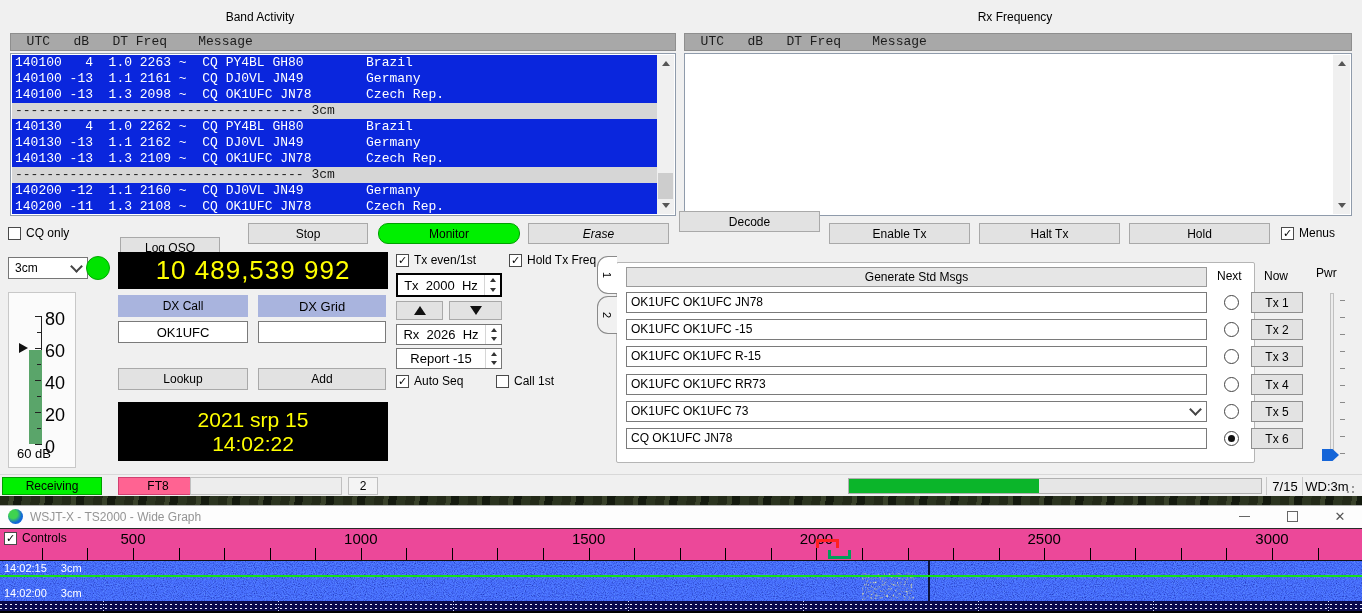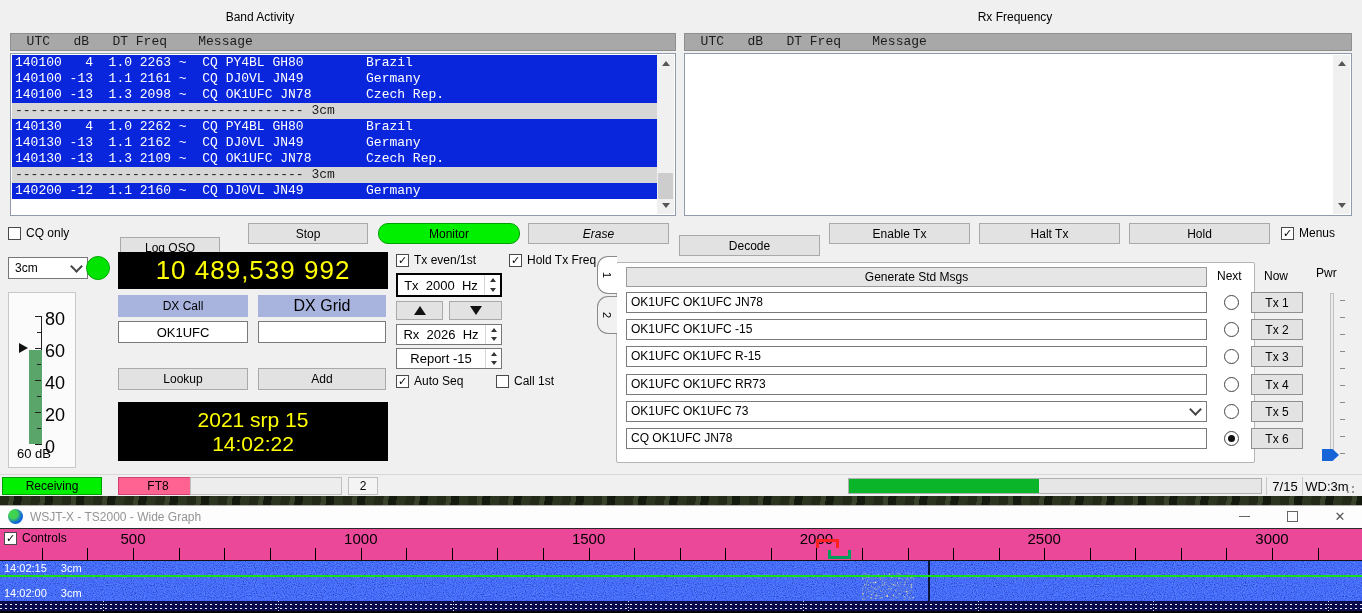--- a/index.html
+++ b/index.html
@@ -109,20 +109,21 @@
     <div class="rows" id="ba-rows">
         <div class="lrow decode">140100   4  1.0 2263 ~  CQ PY4BL GH80        Brazil</div>
         <div class="lrow decode">140100 -13  1.1 2161 ~  CQ DJ0VL JN49        Germany</div>
         <div class="lrow decode">140100 -13  1.3 2098 ~  CQ OK1UFC JN78       Czech Rep.</div>
         <div class="lrow divider">------------------------------------- 3cm</div>
         <div class="lrow decode">140130   4  1.0 2262 ~  CQ PY4BL GH80        Brazil</div>
         <div class="lrow decode">140130 -13  1.1 2162 ~  CQ DJ0VL JN49        Germany</div>
         <div class="lrow decode">140130 -13  1.3 2109 ~  CQ OK1UFC JN78       Czech Rep.</div>
         <div class="lrow divider">------------------------------------- 3cm</div>
         <div class="lrow decode">140200 -12  1.1 2160 ~  CQ DJ0VL JN49        Germany</div>
+        <div class="lrow decode">140200 -11  1.3 2108 ~  CQ OK1UFC JN78       Czech Rep.</div>
       </div>
     <div class="sbar">
       <div class="sb-btn" style="top:0;">
           <div class="tri-up"></div>
         </div>
       <div class="sb-thumb" style="top:118px;height:26px;"></div>
       <div class="sb-btn" style="bottom:0;top:auto;">
           <div class="tri-down"></div>
         </div>
     </div>
@@ -140,21 +141,21 @@
   </div>
 
   <label class="abs check" style="left:8px;top:226px;">
     <span class="box"></span>
       <span class="lbl">CQ only</span>
     </label>
   <div class="abs btn" style="left:120px;top:237px;width:100px;height:21px;">Log QSO</div>
   <div class="abs btn" style="left:248px;top:223px;width:120px;height:21px;">Stop</div>
   <div class="abs btn green" style="left:378px;top:223px;width:142px;height:21px;">Monitor</div>
   <div class="abs btn" style="left:528px;top:223px;width:141px;height:21px;font-style:italic;">Erase</div>
-  <div class="abs btn" style="left:679px;top:235px;width:141px;height:21px;">Decode</div>
+  <div class="abs btn" style="left:679px;top:211px;width:141px;height:21px;">Decode</div>
   <div class="abs btn" style="left:829px;top:223px;width:141px;height:21px;">Enable Tx</div>
   <div class="abs btn" style="left:979px;top:223px;width:141px;height:21px;">Halt Tx</div>
   <div class="abs btn" style="left:1129px;top:223px;width:141px;height:21px;">Hold</div>
   <label class="abs check" style="left:1281px;top:226px;">
     <span class="box">✓</span>
       <span class="lbl">Menus</span>
     </label>
 
   <div class="abs combo" style="left:8px;top:257px;width:80px;height:22px;">
     <span>3cm</span>
@@ -178,21 +179,21 @@
       <div class="meter-tick" style="left: 28px; width: 4px; top: 103px; position: absolute;"></div>
       <div class="meter-lbl" style="left: 36px; top: 80px;">40</div>
       <div class="meter-tick" style="left: 26px; width: 6px; top: 119px; position: absolute;"></div>
       <div class="meter-tick" style="left: 28px; width: 4px; top: 135px; position: absolute;"></div>
       <div class="meter-lbl" style="left: 36px; top: 112px;">20</div>
       <div class="meter-tick" style="left: 26px; width: 6px; top: 151px; position: absolute;"></div>
       <div class="meter-lbl" style="left: 36px; top: 144px;">0</div>
     </div>
 
   <div class="abs ctr" style="left:118px;top:295px;width:130px;height:22px;background:#a9b4de;font-size:12px;">DX Call</div>
-  <div class="abs ctr" style="left:258px;top:295px;width:128px;height:22px;background:#a9b4de;font-size:16px;">DX Grid</div>
+  <div class="abs ctr" style="left:258px;top:295px;width:128px;height:22px;background:#a9b4de;font-size:13px;">DX Grid</div>
   <div class="abs ctr" style="left:118px;top:321px;width:130px;height:22px;background:#fff;border:1px solid #7a7a7a;font-size:13px;">OK1UFC</div>
   <div class="abs ctr" style="left:258px;top:321px;width:128px;height:22px;background:#fff;border:1px solid #7a7a7a;font-size:13px;"></div>
   <div class="abs btn" style="left:118px;top:368px;width:130px;height:22px;">Lookup</div>
   <div class="abs btn" style="left:258px;top:368px;width:128px;height:22px;">Add</div>
 
   <div class="abs black-display" style="left:118px;top:402px;width:270px;height:59px;font-size:21px;padding-top:6px;line-height:24px;">
     <div>2021 srp 15</div>
     <div>14:02:22</div>
   </div>
 

